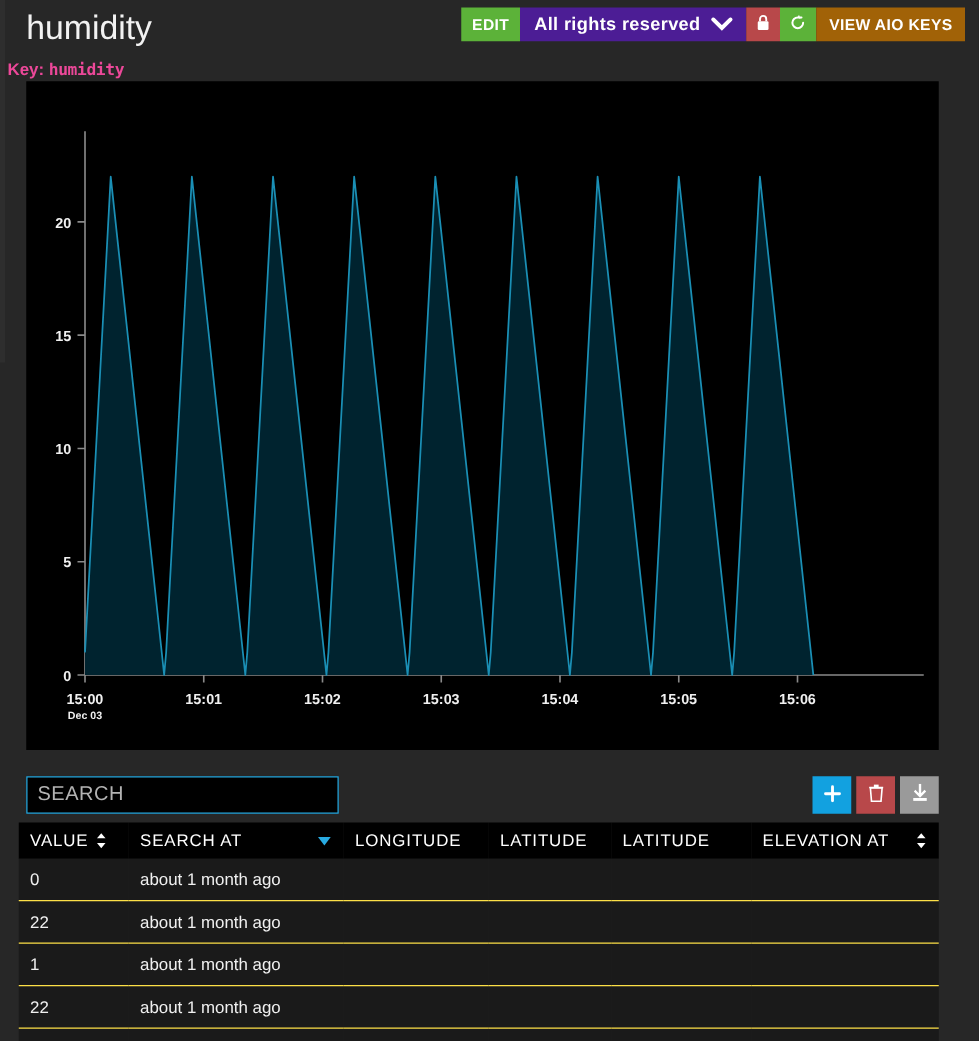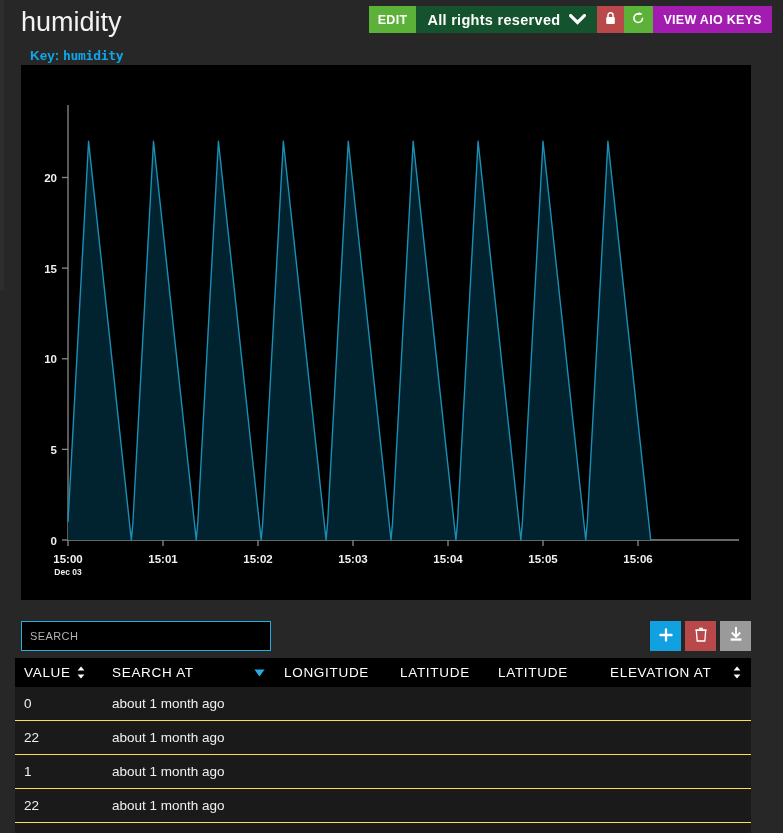--- a/index.html
+++ b/index.html
@@ -57,40 +57,40 @@
     font-family: "Liberation Sans", sans-serif;
     letter-spacing: .3px;
     padding: 0 9px;
     height: 27px;
     box-sizing: border-box;
     cursor: pointer;
     white-space: nowrap;
   }
   .btn-edit { background: #5cb239; }
   .btn-rights {
-    background: #14532d;
+    background: #4c1d95;
     font-size: 14.5px;
     font-weight: bold;
     padding: 0 11px;
     gap: 9px;
   }
   .btn-rights .chev {
     display: inline-block;
     line-height: 0;
   }
   .btn-lock { background: #b8484a; padding: 0 8px; }
   .btn-undo { background: #5cb239; padding: 0 8px; }
-  .btn-aio  { background: #a21caf; font-size: 12.5px; padding: 0 10px; }
+  .btn-aio  { background: #a16207; font-size: 12.5px; padding: 0 10px; }
 
   .key-line {
     position: absolute;
-    left: 30px; top: 47px;
+    left: 6px; top: 47px;
     font-size: 13.5px;
     font-weight: bold;
-    color: #0ea5e9;
+    color: #ec4899;
     line-height: 17px;
     white-space: nowrap;
   }
   .key-line .keyval {
     font-family: "DejaVu Sans Mono", monospace;
     font-weight: bold;
     font-size: 13px;
     letter-spacing: -0.3px;
   }
 
@@ -106,21 +106,21 @@
 
   
   .search-input {
     position: absolute;
     left: 21px; top: 621px;
     width: 250px; height: 30px;
     box-sizing: border-box;
     background: #000000;
     border: 1px solid #29abe2;
     color: #0f766e;
-    font-size: 11px;
+    font-size: 16px;
     font-family: "Liberation Sans", sans-serif;
     padding: 0 8px;
     letter-spacing: .4px;
     outline: none;
   }
   .search-input::placeholder { color: #b3b3b3; opacity: 1; }
 
   .table-actions {
     position: absolute;
     right: 32px; top: 621px;

